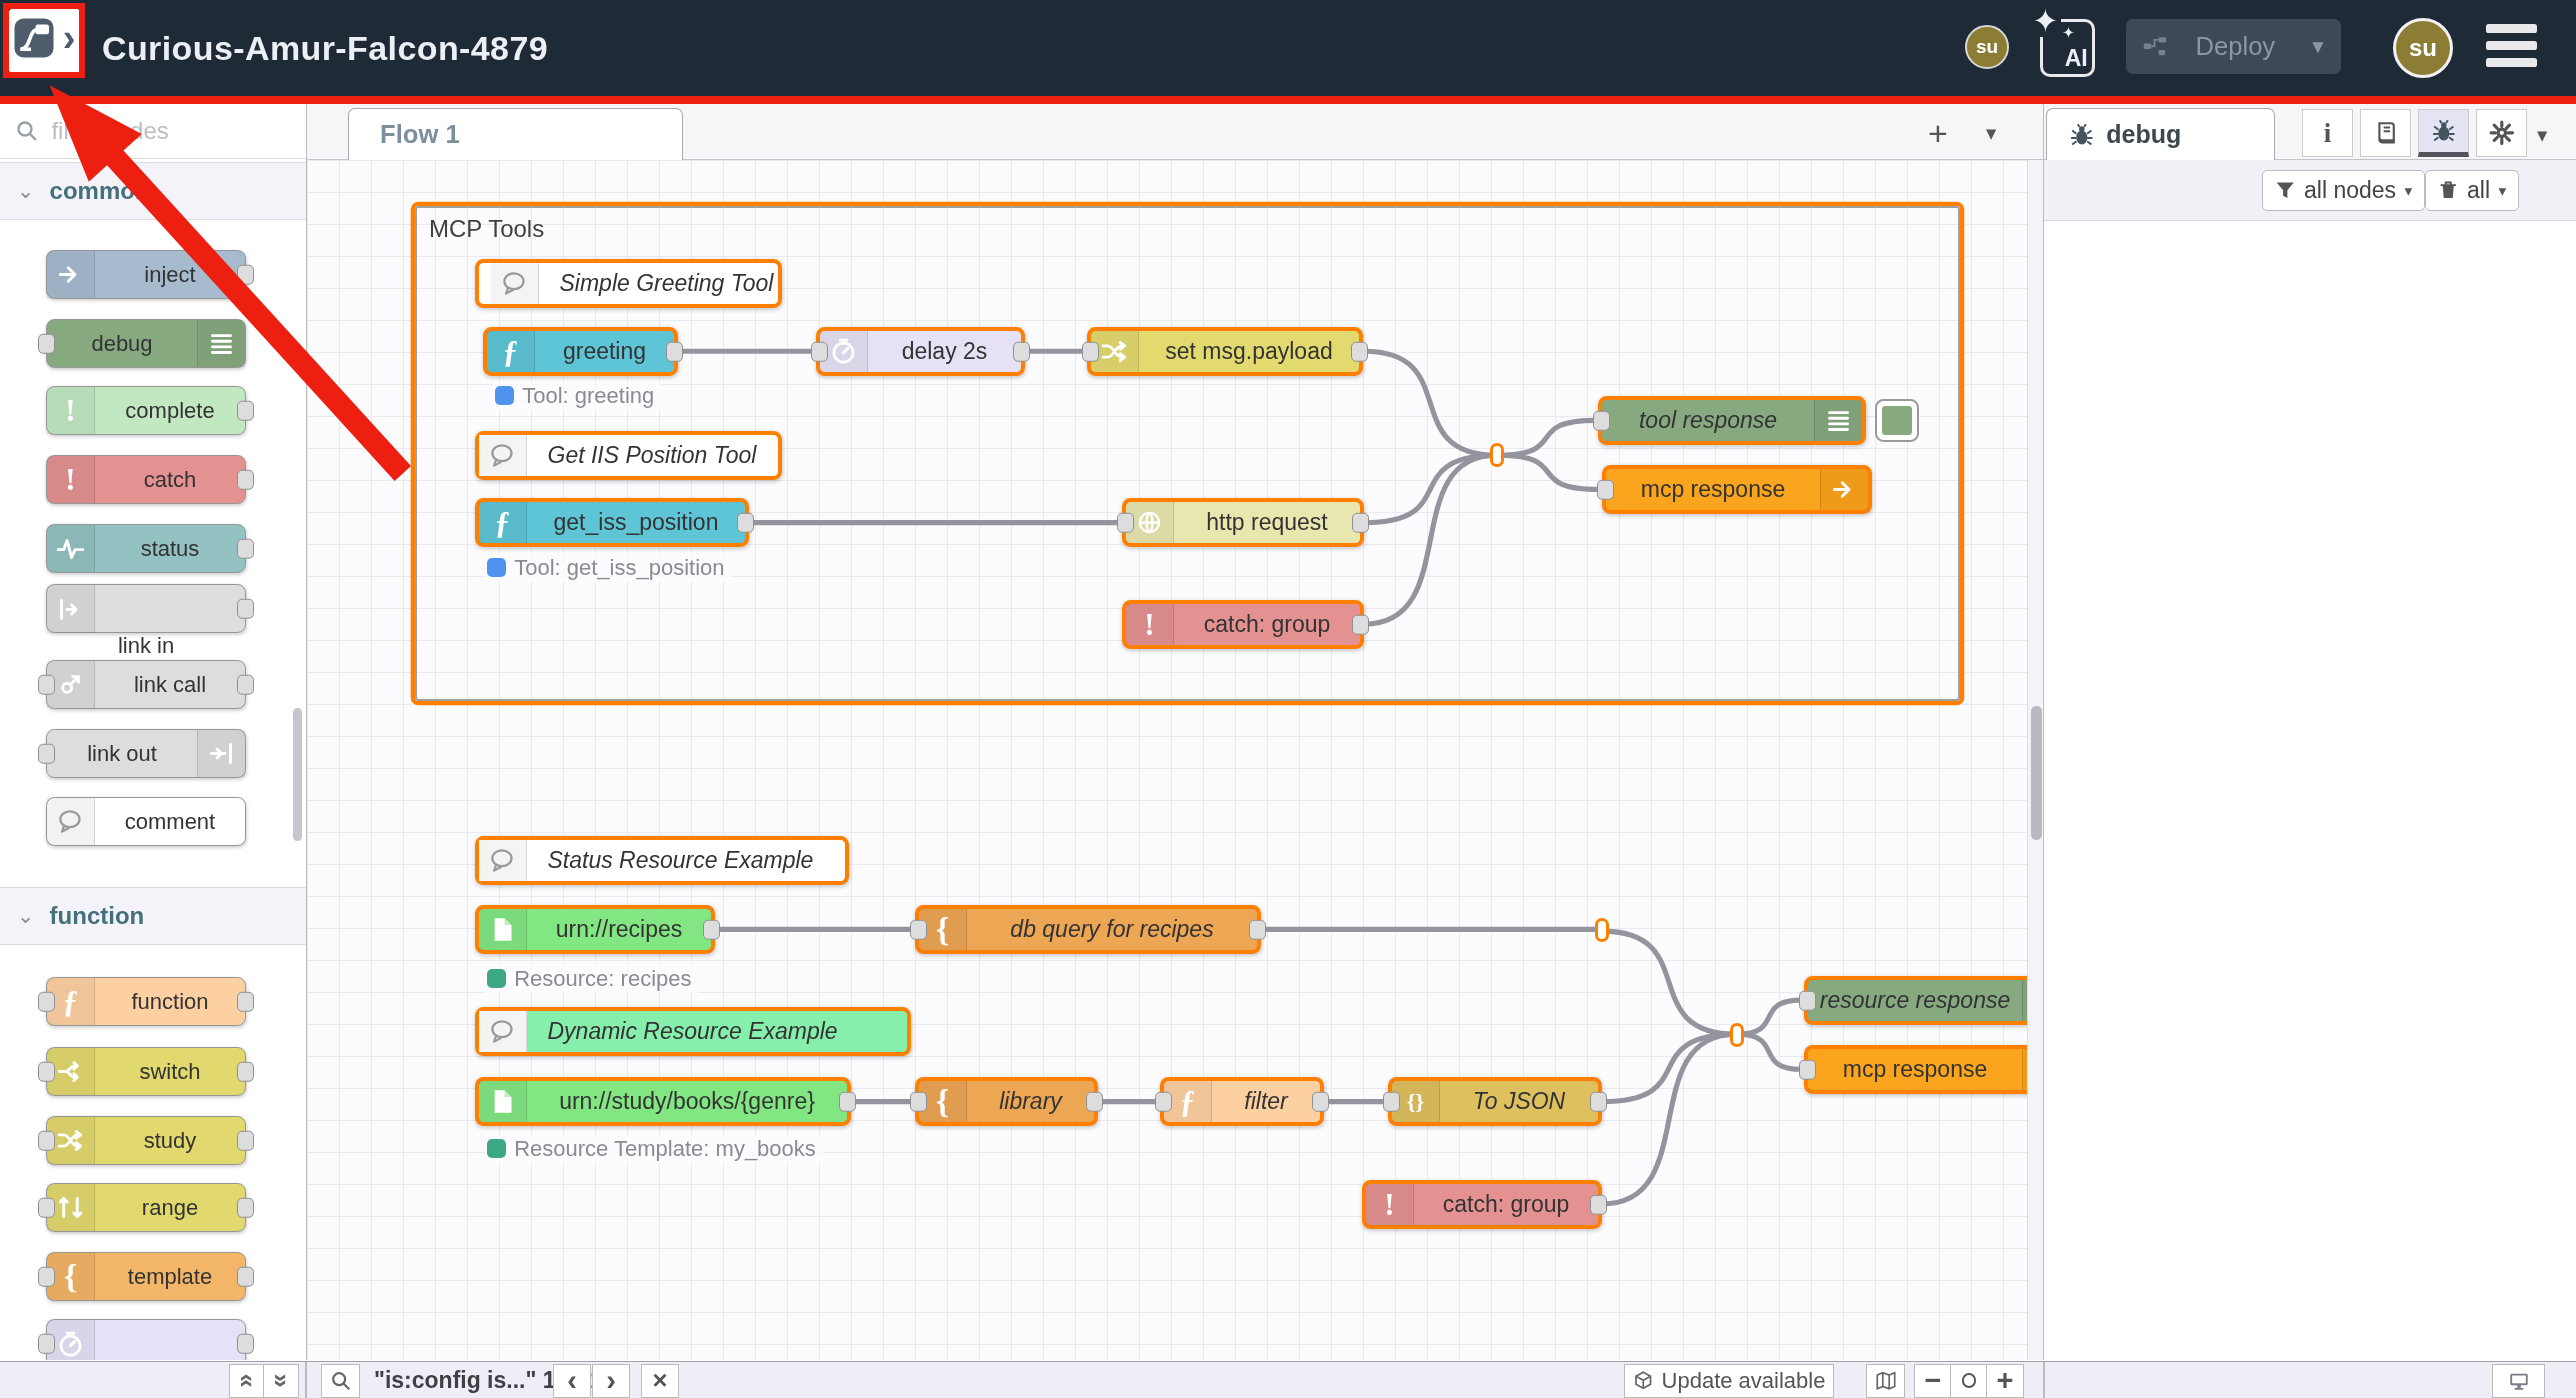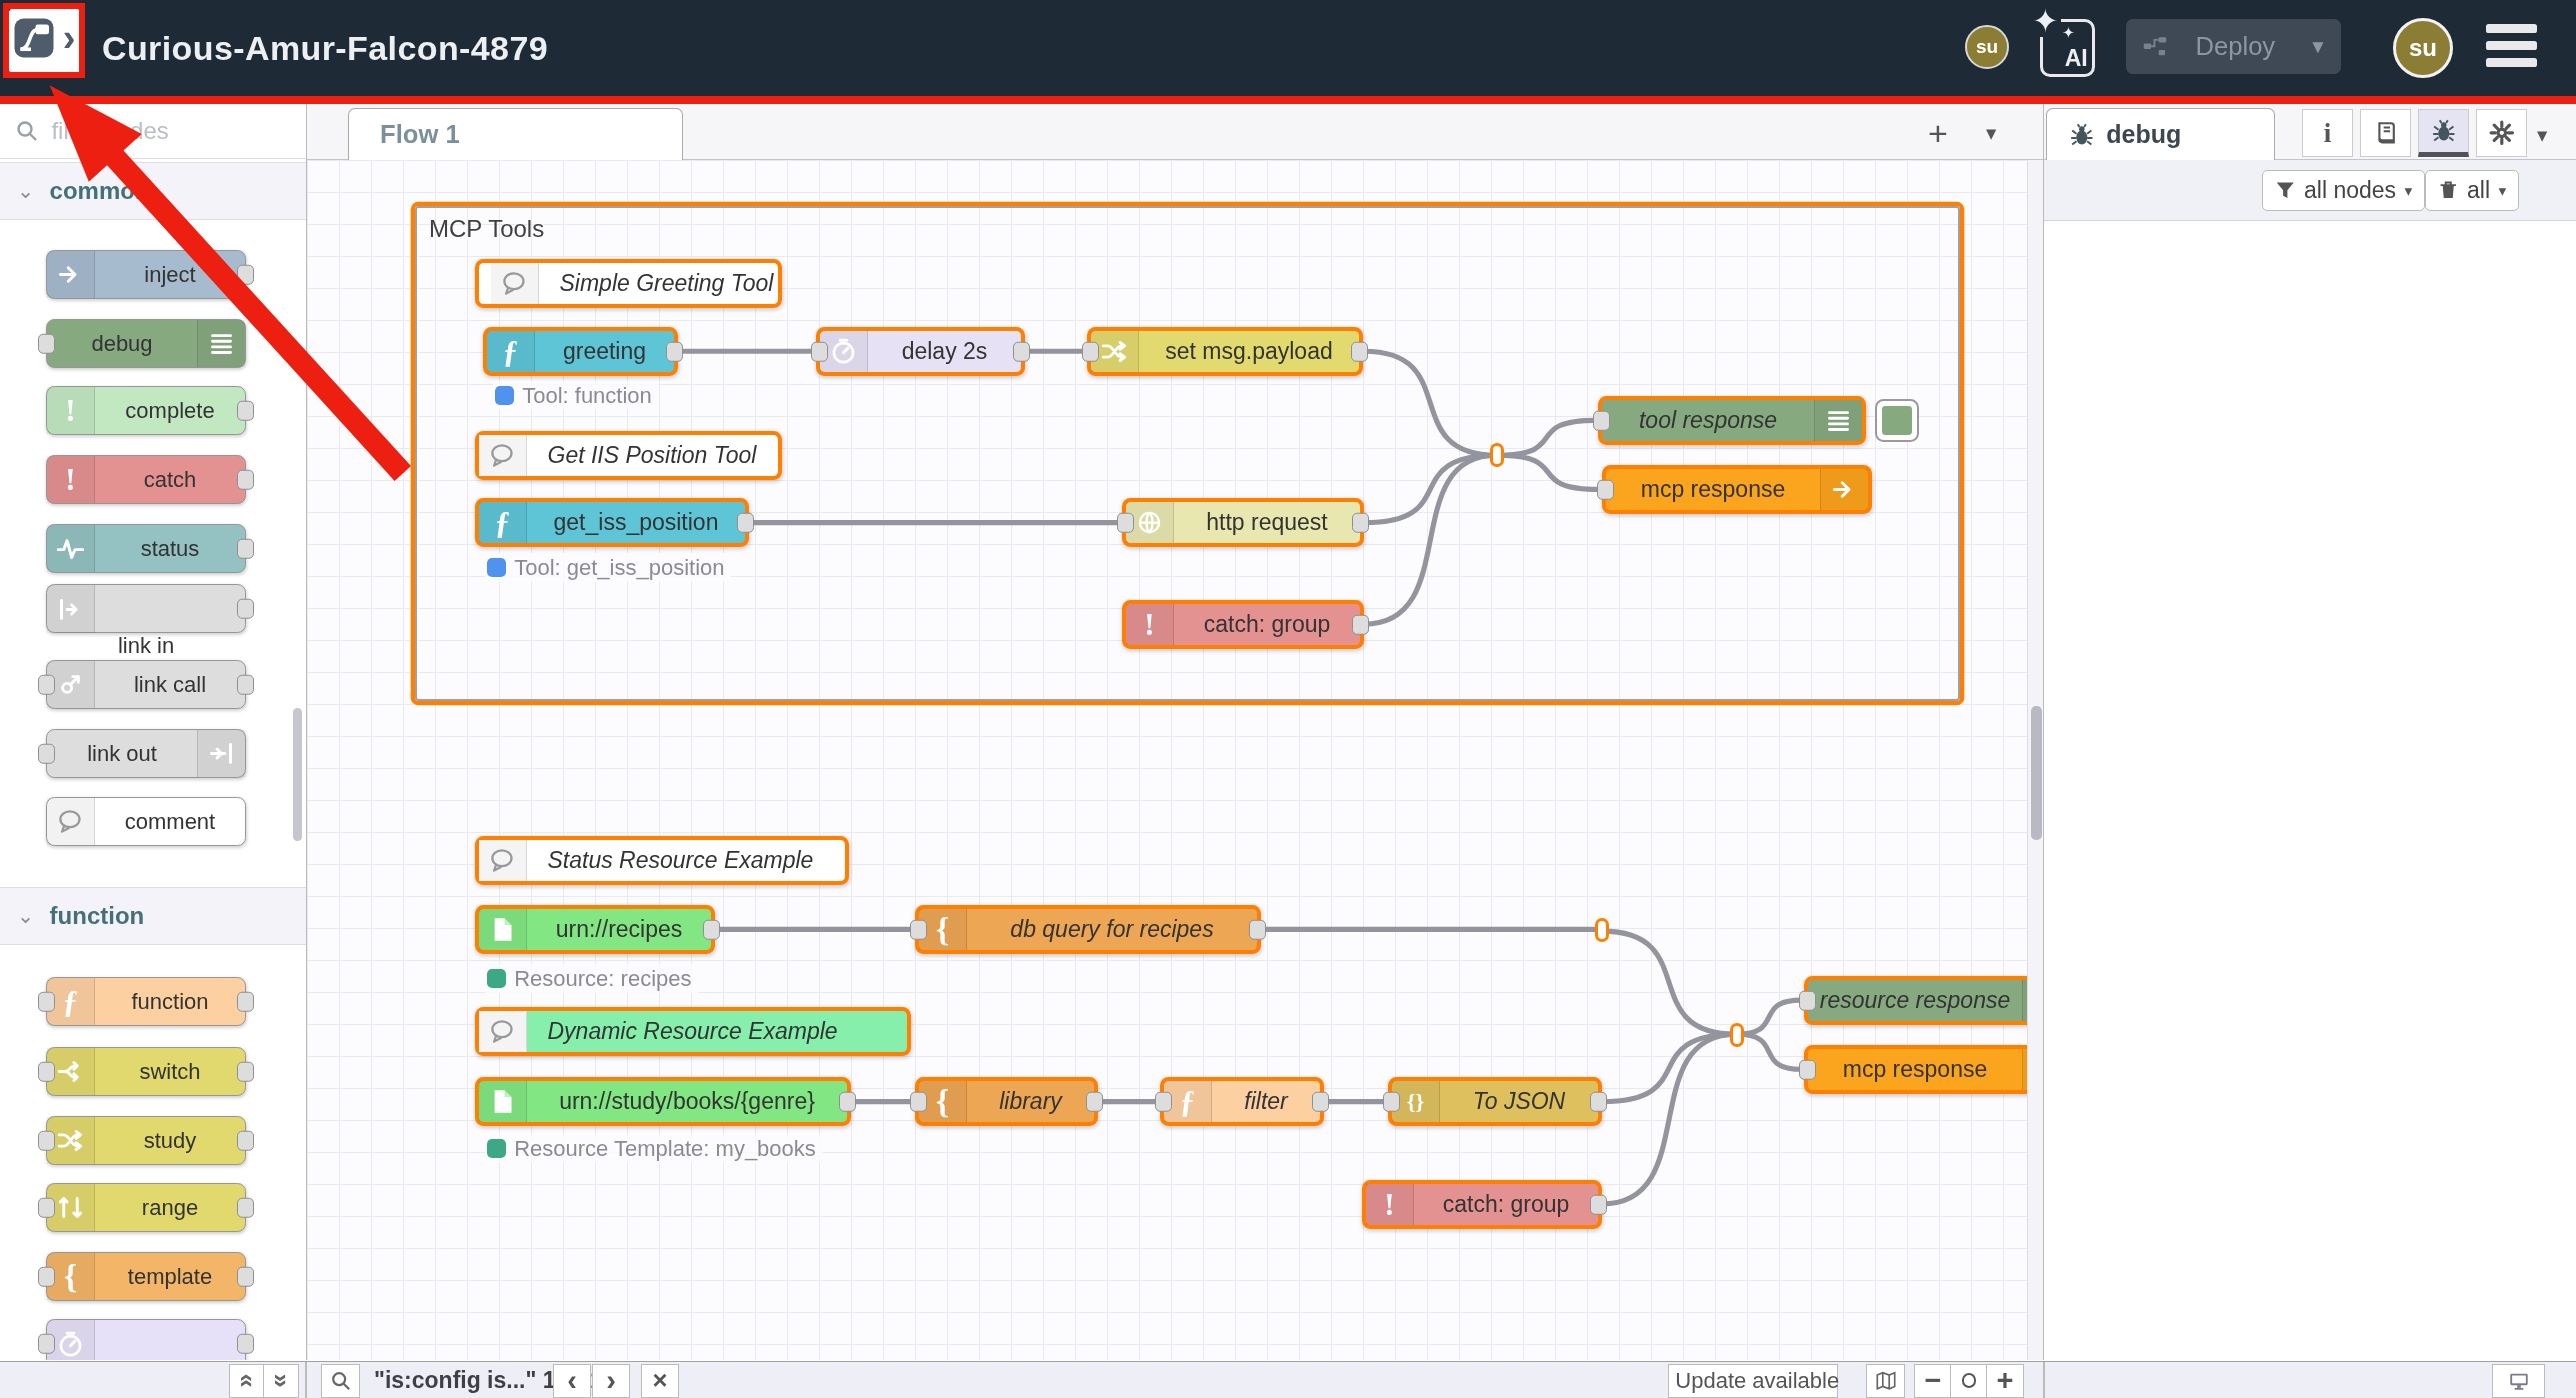--- a/index.html
+++ b/index.html
@@ -512,21 +512,21 @@
             <span class="tchar">!</span>
           </div>
           <div class="nlabel">catch: group</div>
           <div class="port pr"></div>
         </div>
         <div class="junction" style="left: 1183px; top: 339px;"></div>
         <div class="junction" style="left: 1288px; top: 814px;"></div>
         <div class="junction" style="left: 1423px; top: 919px;"></div>
         <div class="nstatus" style="left: 186px; top: 277px;">
           <span class="dot" style="background:#4f93ef"></span>
-          <span class="stxt">Tool: function</span>
+          <span class="stxt">Tool: greeting</span>
         </div>
         <div class="nstatus" style="left: 178px; top: 449px;">
           <span class="dot" style="background:#4f93ef"></span>
           <span class="stxt">Tool: get_iss_position</span>
         </div>
         <div class="nstatus" style="left: 178px; top: 860px;">
           <span class="dot" style="background:#3da884"></span>
           <span class="stxt">Resource: recipes</span>
         </div>
         <div class="nstatus" style="left: 178px; top: 1030px;">
@@ -621,21 +621,21 @@
     <div class="fbtn" style="left:321px;width:39px">
       <svg viewBox="0 0 24 24">
           <circle cx="10" cy="10" r="6.5" fill="none" stroke="#666" stroke-width="2.4"></circle>
           <path d="M15 15l6 6" stroke="#666" stroke-width="2.4"></path>
         </svg>
     </div>
     <div class="f-label" style="left:374px">"is:config is..." 1 of 1</div>
     <div class="fbtn" style="left:553px;width:38px;font-size:29px;font-weight:bold">‹</div>
     <div class="fbtn" style="left:592px;width:38px;font-size:29px;font-weight:bold">›</div>
     <div class="fbtn" style="left:641px;width:38px;font-size:25.6px;font-weight:bold">×</div>
-    <div class="fbtn" style="left:1668px;width:170px">
+    <div class="fbtn" style="left:1624px;width:210px">
       <svg viewBox="0 0 24 24" style="width:20.5px;height:20.5px">
         <path d="M12 2.5l8.5 4.8v9.4L12 21.5l-8.5-4.8V7.3z" fill="none" stroke="#666" stroke-width="2"></path>
         <path d="M3.5 7.3L12 12l8.5-4.7M12 12v9.5" fill="none" stroke="#666" stroke-width="2"></path>
       </svg>
       <span class="upd-label">Update available</span>
     </div>
     <div class="fbtn" style="left:1866px;width:39px">
       <svg viewBox="0 0 24 24">
           <path d="M2.5 5.5l6-2.5 7 2.5 6-2.5v15l-6 2.5-7-2.5-6 2.5zM8.5 3v15M15.5 5.5v15" fill="none" stroke="#666" stroke-width="1.8"></path>
         </svg>

